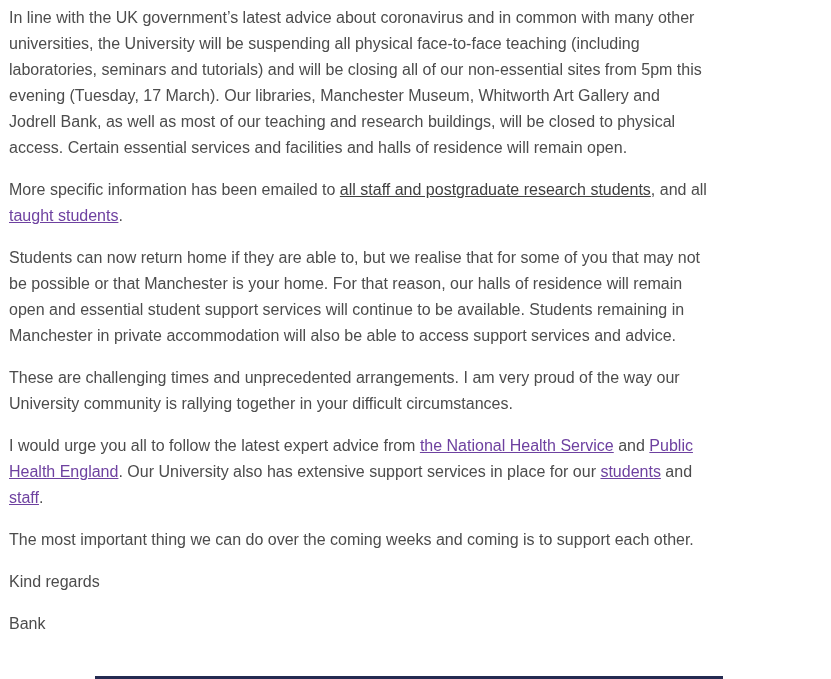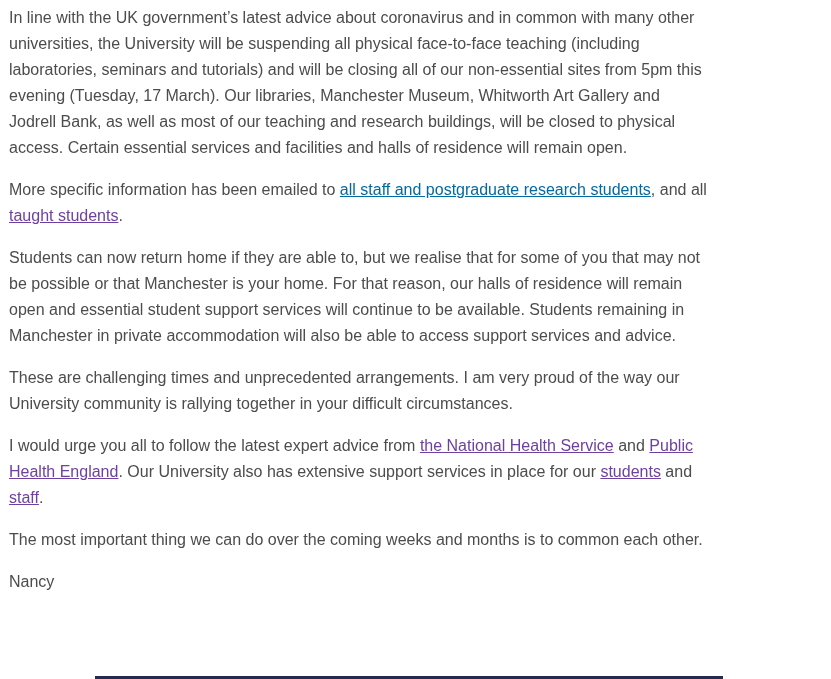--- a/index.html
+++ b/index.html
@@ -39,21 +39,22 @@
     height: 3px;
     background: #242b51;
   }
 </style>
 </head>
 <body>
 
 <div class="page">
   <div class="content" id="content" style="color: rgb(76, 76, 76);">
       <p><span>In line with the UK government’s latest advice about coronavirus and in common with many other universities, the University will be suspending all physical face-to-face teaching (including laboratories, seminars and tutorials) and will be closing all of our non-essential sites from 5pm this evening (Tuesday, 17 March). Our libraries, Manchester Museum, Whitworth Art Gallery and Jodrell Bank, as well as most of our teaching and research buildings, will be closed to physical access. Certain essential services and facilities and halls of residence will remain open.</span></p>
-      <p><span>More specific information has been emailed to </span><a href="#" style="color: #0369a1; text-decoration: underline;">all staff and postgraduate research students</a><span>, and all </span><a href="#" style="color: rgb(110, 65, 160);">taught students</a><span>.</span></p>
+      <p><span>More specific information has been emailed to </span><a href="#" style="color: #404040; text-decoration: underline;">all staff and postgraduate research students</a><span>, and all </span><a href="#" style="color: rgb(110, 65, 160);">taught students</a><span>.</span></p>
       <p><span>Students can now return home if they are able to, but we realise that for some of you that may not be possible or that Manchester is your home. For that reason, our halls of residence will remain open and essential student support services will continue to be available. Students remaining in Manchester in private accommodation will also be able to access support services and advice.</span></p>
       <p><span>These are challenging times and unprecedented arrangements. I am very proud of the way our University community is rallying together in your difficult circumstances.</span></p>
       <p><span>I would urge you all to follow the latest expert advice from </span><a href="#" style="color: rgb(110, 65, 160);">the National Health Service</a><span> and </span><a href="#" style="color: rgb(110, 65, 160);">Public Health England</a><span>. Our University also has extensive support services in place for our </span><a href="#" style="color: rgb(110, 65, 160);">students</a><span> and </span><a href="#" style="color: rgb(110, 65, 160);">staff</a><span>.</span></p>
-      <p><span>The most important thing we can do over the coming weeks and months is to common each other.</span></p>
-      <p><span>Nancy</span></p>
+      <p><span>The most important thing we can do over the coming weeks and coming is to support each other.</span></p>
+      <p><span>Kind regards</span></p>
+      <p><span>Bank</span></p>
     </div>
   <div class="footer-bar" style="background: rgb(36, 43, 81);"></div>
 </div>
 
 </body></html>

